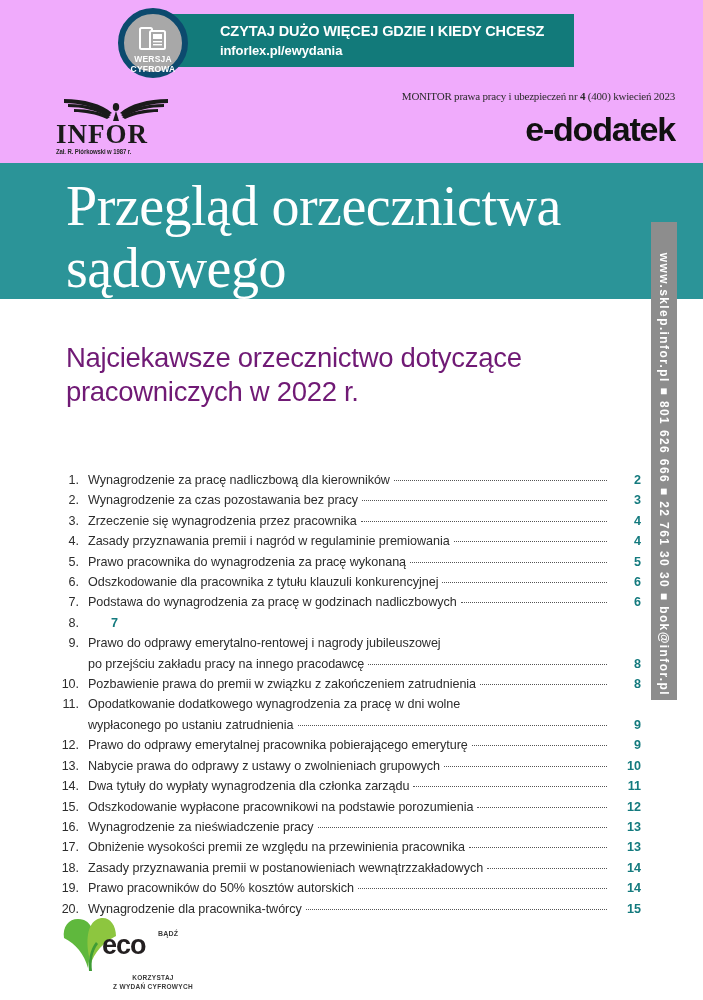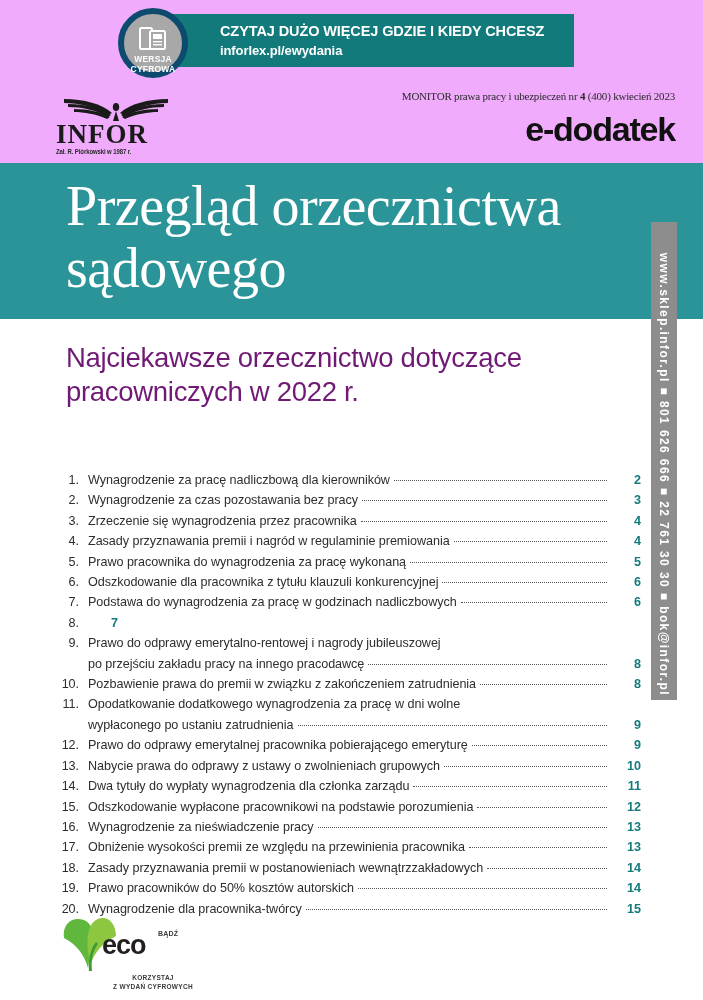--- a/index.html
+++ b/index.html
@@ -124,21 +124,21 @@
     color: #111111;
     letter-spacing: -1.2px;
     white-space: nowrap;
   }
 
   
   .title-block {
     position: absolute;
     left: 0; top: 163px;
     width: 703px;
-    height: 156px;
+    height: 136px;
     background: #2b9498;
   }
   .doc-title {
     position: absolute;
     left: 66px; top: 12px;
     width: 580px;
     color: #ffffff;
     font-family: "Liberation Serif", serif;
     font-size: 56px;
     line-height: 62px;

